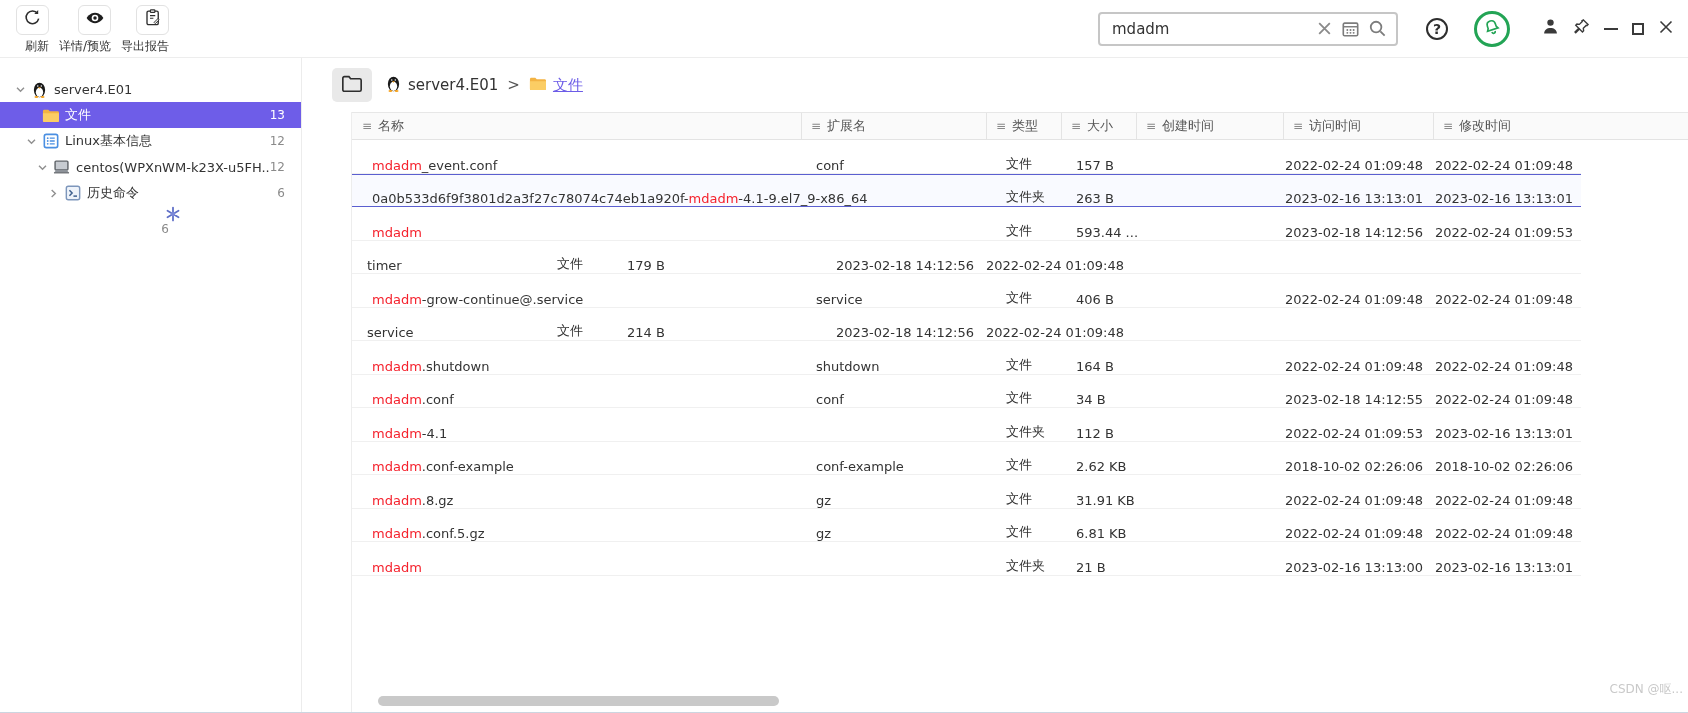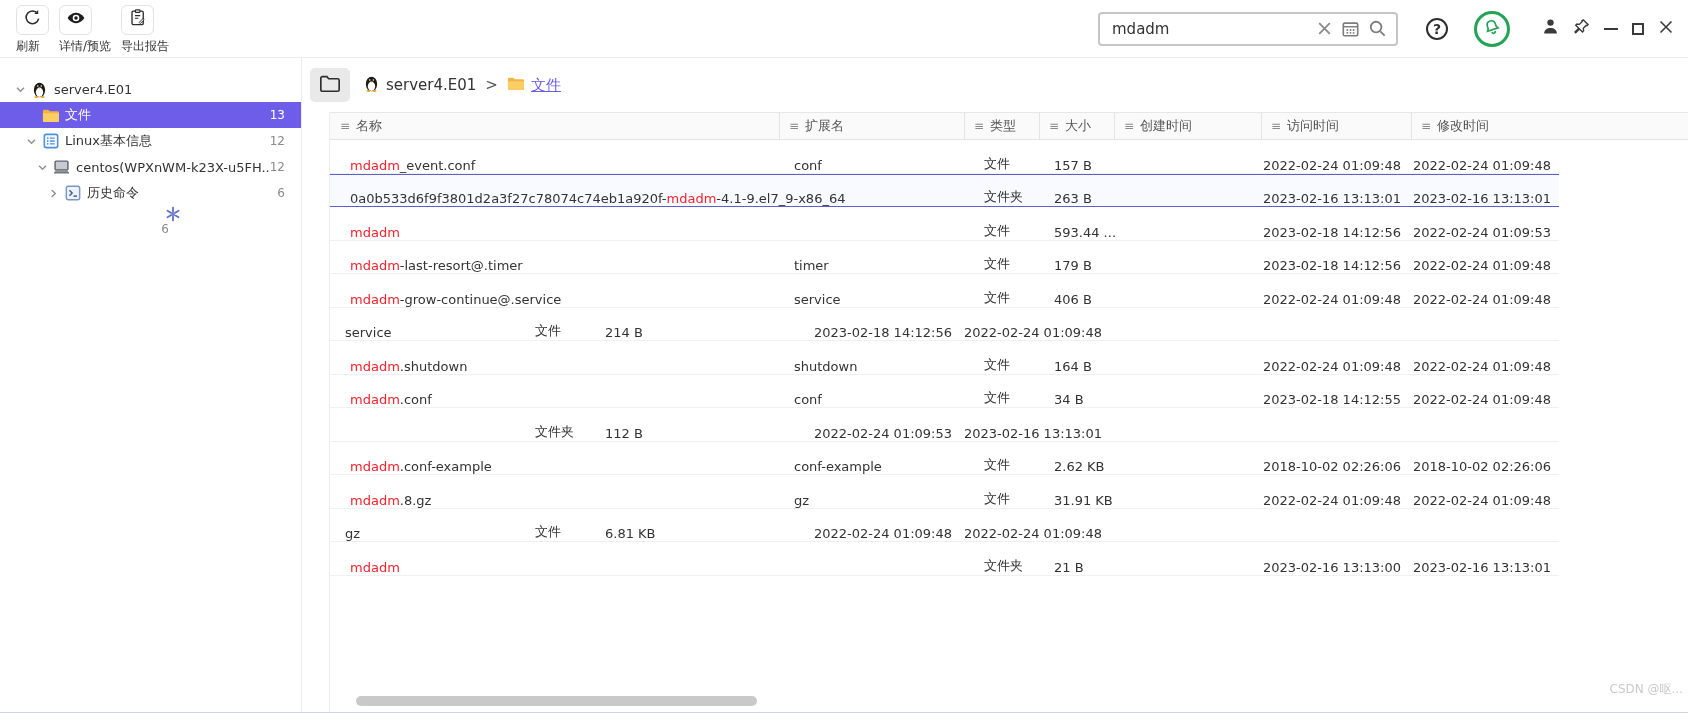--- a/index.html
+++ b/index.html
@@ -4,21 +4,21 @@
 <style>
   * { box-sizing: border-box; margin: 0; padding: 0; }
   html,body { width:1688px; height:713px; overflow:hidden; background:#fff;
     font-family:"DejaVu Sans","Liberation Sans",sans-serif; color:#333; }
   .app { position:relative; width:1688px; height:713px; border-bottom:1px solid #ccd5e0; }
 
   
   .topbar { height:58px; display:flex; align-items:center; padding:0 14px 0 16px;
     border-bottom:1px solid #ededed; background:#fff; }
   .tools { display:flex; align-items:flex-start; gap:10px; }
-  .tool { display:flex; flex-direction:column; align-items:flex-start; cursor:pointer; padding-top:2px; }
+  .tool { display:flex; flex-direction:column; align-items:flex-end; cursor:pointer; padding-top:2px; }
   .tbox { width:33px; height:30px; border:1px solid #e2e2e2; border-radius:6px;
     display:flex; align-items:center; justify-content:center; background:#fff; }
   .tool .tlab { font-size:12px; color:#333; margin-top:3px; white-space:nowrap; }
 
   .search { margin-left:auto; width:300px; height:34px; border:2px solid #c6c6c6; border-radius:4px;
     display:flex; align-items:center; padding:0 9px 0 12px; gap:8px; background:#fff; }
   .search input { border:none; outline:none; flex:1; font-size:15px; color:#333; min-width:0;
     font-family:"DejaVu Sans","Liberation Sans",sans-serif; }
   .sico { display:flex; align-items:center; cursor:pointer; }
 
@@ -26,21 +26,21 @@
   .wbtn { display:flex; align-items:center; justify-content:center; cursor:pointer; }
   .help { width:22px; height:22px; border:2px solid #2e2e2e; border-radius:50%;
     font-size:14px; font-weight:bold; color:#2e2e2e; margin-right:26px; }
   .greenring { width:36px; height:36px; border:3px solid #23a455; border-radius:50%;
     display:flex; align-items:center; justify-content:center; margin-right:32px; }
   .gap12 { margin-right:14px; }
   .minbar { width:14px; height:2px; background:#3a3a3a; }
   .maxbox { width:12px; height:12px; border:2px solid #3a3a3a; }
 
   
-  .bodyrow { display:flex; height:654px; }
+  .bodyrow { display:flex; height:654px;gap:22px; }
   .sidebar { width:302px; border-right:1px solid #ececec; padding-top:18px; background:#fff; flex:none; }
   .trow2 { height:26px; display:flex; align-items:center; font-size:13px; cursor:pointer; }
   .trow2 .arr { width:17px; display:flex; justify-content:center; align-items:center; flex:none; }
   .trow2 .nico { width:21px; display:flex; justify-content:center; align-items:center; flex:none; }
   .trow2 .nlab { flex:1; margin-left:4px; white-space:nowrap; overflow:hidden; }
   .trow2 .ncount { padding-right:16px; font-size:12px; color:#8a8a8a; }
   .trow2.selected { background:#6e5de8; color:#fff; }
   .trow2.selected .ncount { color:#fff; }
 
   .main { flex:1; display:flex; flex-direction:column; position:relative; background:#fff; }
@@ -381,21 +381,20 @@
     <span class="c c-name"><span></span><span class="match">mdadm</span><span></span></span>
     <span class="c c-ext"></span>
     <span class="c c-type">文件</span>
     <span class="c c-size">593.44 ...</span>
     <span class="c c-cre"></span>
     <span class="c c-acc">2023-02-18 14:12:56</span>
     <span class="c c-mod">2022-02-24 01:09:53</span>
   </div>
 
   <div class="trow">
-    <span class="c c-name"><span></span><span class="match">mdadm</span><span>-last-resort@.timer</span></span>
     <span class="c c-ext">timer</span>
     <span class="c c-type">文件</span>
     <span class="c c-size">179 B</span>
     <span class="c c-cre"></span>
     <span class="c c-acc">2023-02-18 14:12:56</span>
     <span class="c c-mod">2022-02-24 01:09:48</span>
   </div>
 
   <div class="trow">
     <span class="c c-name"><span></span><span class="match">mdadm</span><span>-grow-continue@.service</span></span>
@@ -430,20 +429,21 @@
     <span class="c c-name"><span></span><span class="match">mdadm</span><span>.conf</span></span>
     <span class="c c-ext">conf</span>
     <span class="c c-type">文件</span>
     <span class="c c-size">34 B</span>
     <span class="c c-cre"></span>
     <span class="c c-acc">2023-02-18 14:12:55</span>
     <span class="c c-mod">2022-02-24 01:09:48</span>
   </div>
 
   <div class="trow">
+    <span class="c c-name"><span></span><span class="match">mdadm</span><span>-4.1</span></span>
     <span class="c c-ext"></span>
     <span class="c c-type">文件夹</span>
     <span class="c c-size">112 B</span>
     <span class="c c-cre"></span>
     <span class="c c-acc">2022-02-24 01:09:53</span>
     <span class="c c-mod">2023-02-16 13:13:01</span>
   </div>
 
   <div class="trow">
     <span class="c c-name"><span></span><span class="match">mdadm</span><span>.conf-example</span></span>
@@ -459,20 +459,21 @@
     <span class="c c-name"><span></span><span class="match">mdadm</span><span>.8.gz</span></span>
     <span class="c c-ext">gz</span>
     <span class="c c-type">文件</span>
     <span class="c c-size">31.91 KB</span>
     <span class="c c-cre"></span>
     <span class="c c-acc">2022-02-24 01:09:48</span>
     <span class="c c-mod">2022-02-24 01:09:48</span>
   </div>
 
   <div class="trow">
+    <span class="c c-name"><span></span><span class="match">mdadm</span><span>.conf.5.gz</span></span>
     <span class="c c-ext">gz</span>
     <span class="c c-type">文件</span>
     <span class="c c-size">6.81 KB</span>
     <span class="c c-cre"></span>
     <span class="c c-acc">2022-02-24 01:09:48</span>
     <span class="c c-mod">2022-02-24 01:09:48</span>
   </div>
 
   <div class="trow">
     <span class="c c-name"><span></span><span class="match">mdadm</span><span></span></span>

